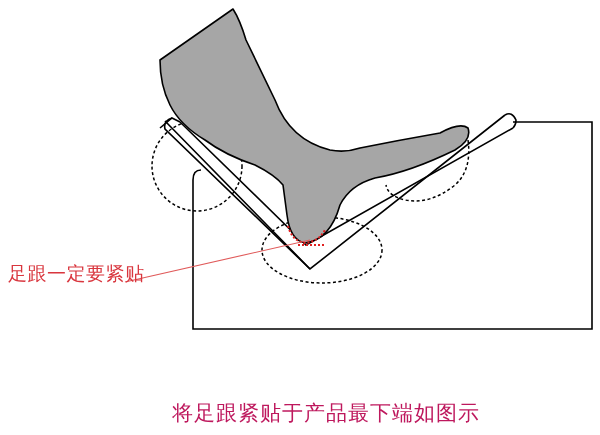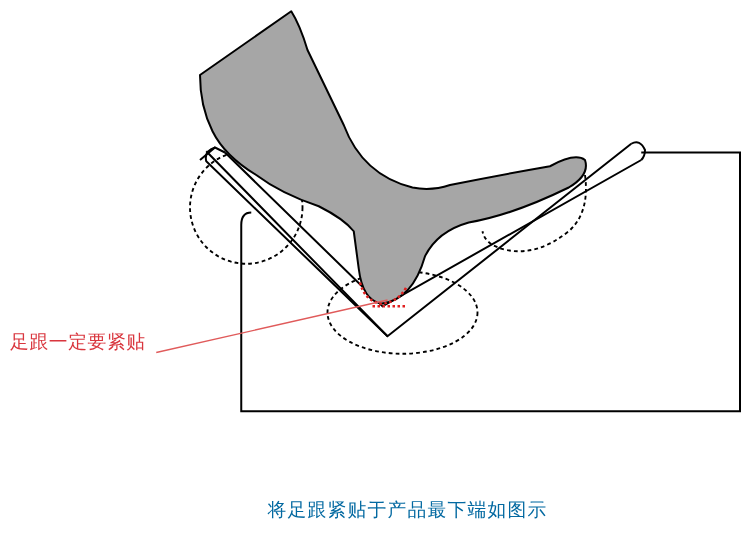--- a/index.html
+++ b/index.html
@@ -1,26 +1,26 @@
 <!DOCTYPE html>
 <html><head>
   <meta charset="utf-8">
   <style>
     html, body { margin: 0; padding: 0; background: #ffffff; }
     .canvas { position: relative; width: 600px; height: 435px; overflow: hidden; background: #ffffff; }
     svg.diagram { position: absolute; left: 0; top: 0; }
     .note {
       position: absolute; left: 8px; top: 263px;
-      color: #d9363e; font-size: 15px; line-height: 20px;
+      color: #d9363e; font-size: 19px; line-height: 20px;
       font-family: "DejaVu Sans", sans-serif; letter-spacing: 0.5px;
     }
     .caption {
       position: absolute; left: 0; width: 536px; top: 399px; text-align: center;
       padding-left: 116px; box-sizing: border-box;
-      color: #0369a1; font-size: 15px; font-family: "DejaVu Serif", serif; letter-spacing: 1px;
+      color: #be185d; font-size: 21px; font-family: "DejaVu Serif", serif; letter-spacing: 1px;
     }
   </style>
 </head>
 <body>
 
 <div class="canvas">
   <svg class="diagram" width="600" height="435" viewBox="0 0 600 435">
 
     <path d="M 513 122 L 592 122 L 592 329 L 193 329 L 193 180 Q 193 170 201 170" fill="none" stroke="#000" stroke-width="1.6"></path>
 

